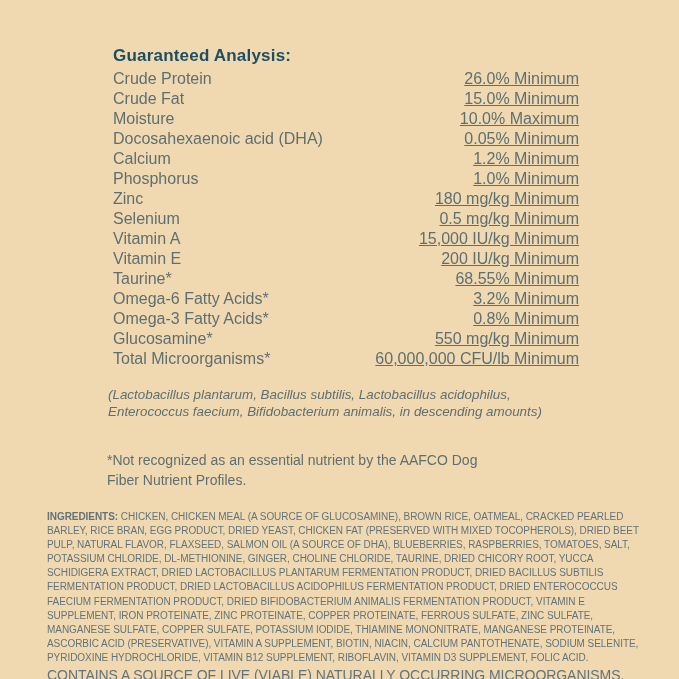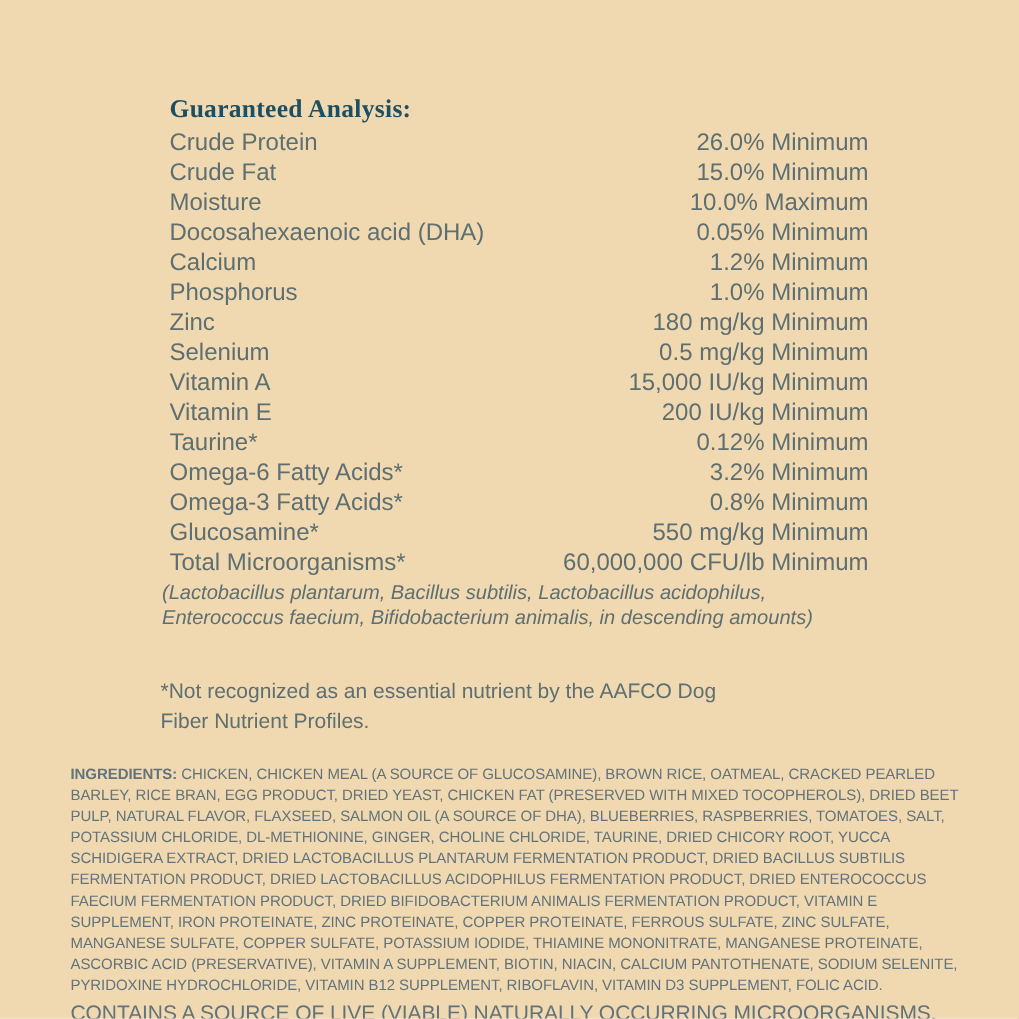--- a/index.html
+++ b/index.html
@@ -6,27 +6,27 @@
   .label{
     position:relative;
     width:679px;height:679px;
     background:#f0d9b1;
     font-family:"Liberation Sans",sans-serif;
     overflow:hidden;
   }
   .ga{position:absolute;left:113px;top:45px;width:466px;}
   .ga-heading{
     font-size:17px;font-weight:bold;color:#1d4e61;
-    margin:17px 0 3px 0;line-height:21px;letter-spacing:.2px;font-family:Liberation Serif, serif;
+    margin:0 0 3px 0;line-height:21px;letter-spacing:.2px;
   }
   .ga-row{
     display:flex;justify-content:space-between;
     font-size:16px;line-height:20px;color:#5e6f71;
   }
-  .ga-row .val{text-align:left;white-space:nowrap;}
+  .ga-row .val{text-align:left;white-space:nowrap;text-decoration:underline;}
   .micro-note{
     position:absolute;left:108px;top:387px;width:500px;
     font-style:italic;font-size:13.4px;line-height:16.5px;color:#5e6f71;
   }
   .footnote{
     position:absolute;left:107px;top:451px;width:490px;
     font-size:14px;line-height:19.5px;color:#5e6f71;
   }
   .bottom-block{position:absolute;left:47px;top:510px;width:592px;}
   .ingredients{
@@ -82,21 +82,21 @@
     <div class="ga-row">
       <span class="lab">Vitamin A</span>
       <span class="val">15,000 IU/kg Minimum</span>
     </div>
     <div class="ga-row">
       <span class="lab">Vitamin E</span>
       <span class="val">200 IU/kg Minimum</span>
     </div>
     <div class="ga-row">
       <span class="lab">Taurine*</span>
-      <span class="val">0.12% Minimum</span>
+      <span class="val">68.55% Minimum</span>
     </div>
     <div class="ga-row">
       <span class="lab">Omega-6 Fatty Acids*</span>
       <span class="val">3.2% Minimum</span>
     </div>
     <div class="ga-row">
       <span class="lab">Omega-3 Fatty Acids*</span>
       <span class="val">0.8% Minimum</span>
     </div>
     <div class="ga-row">

